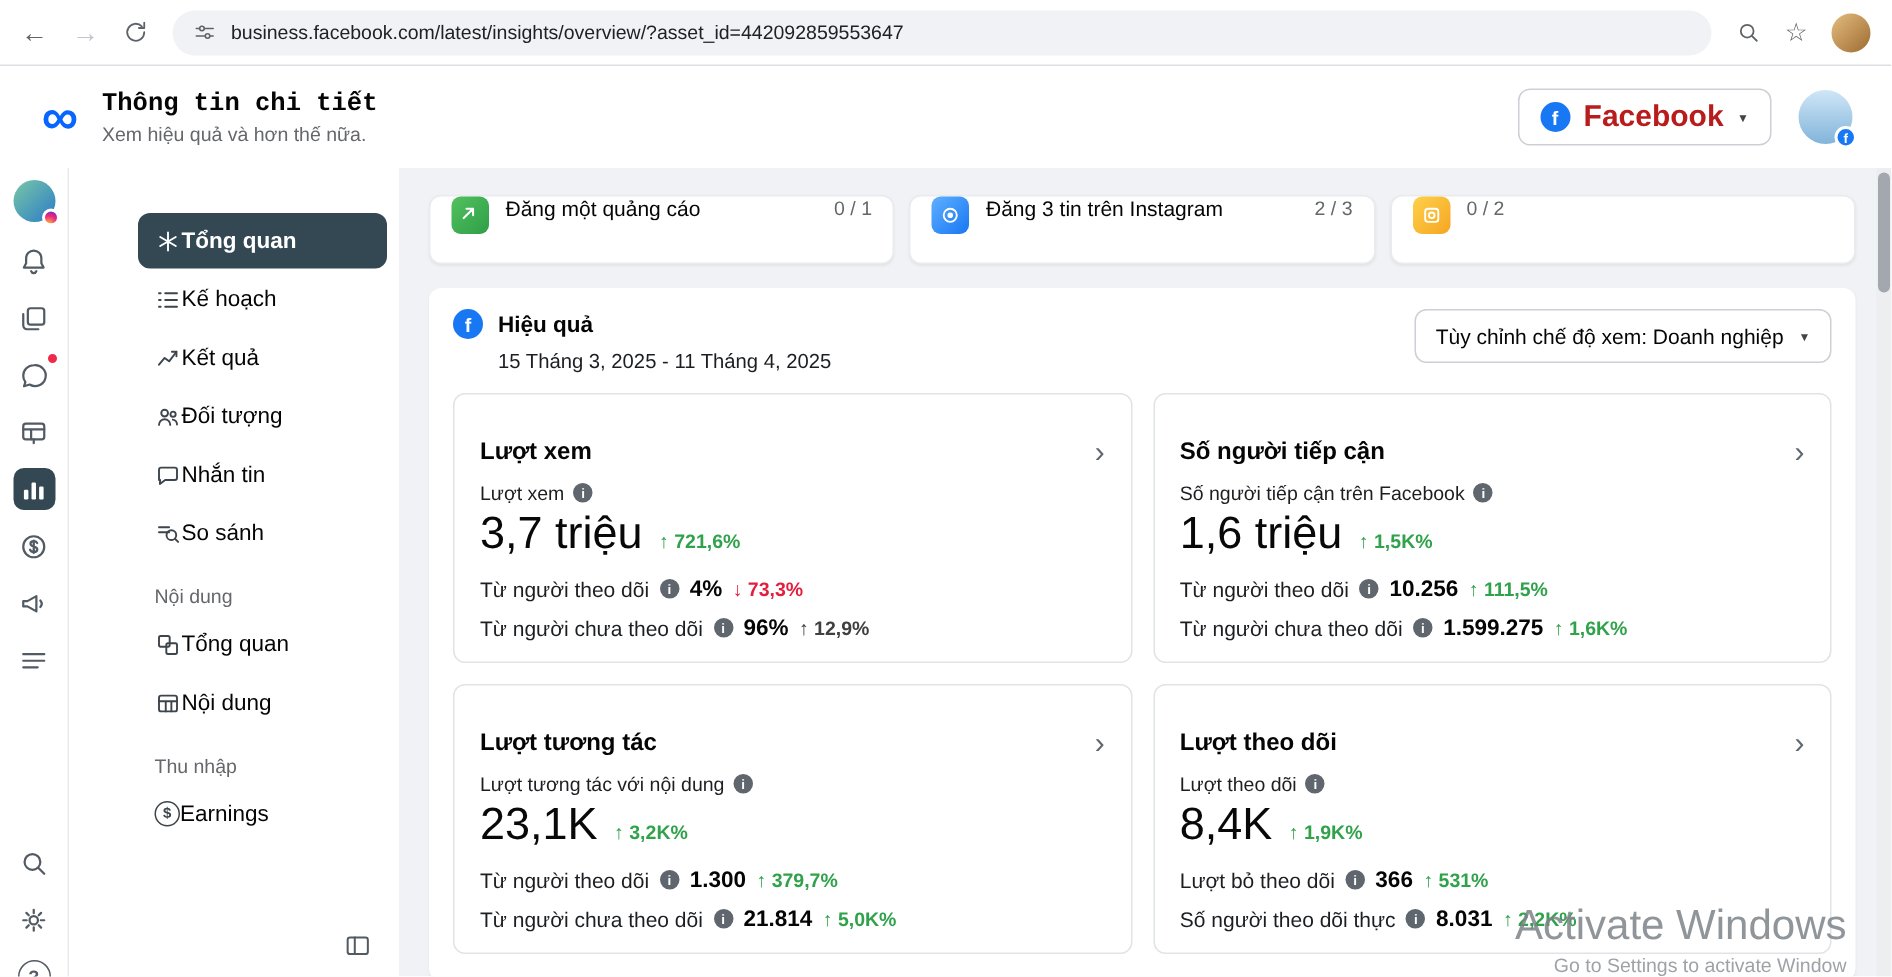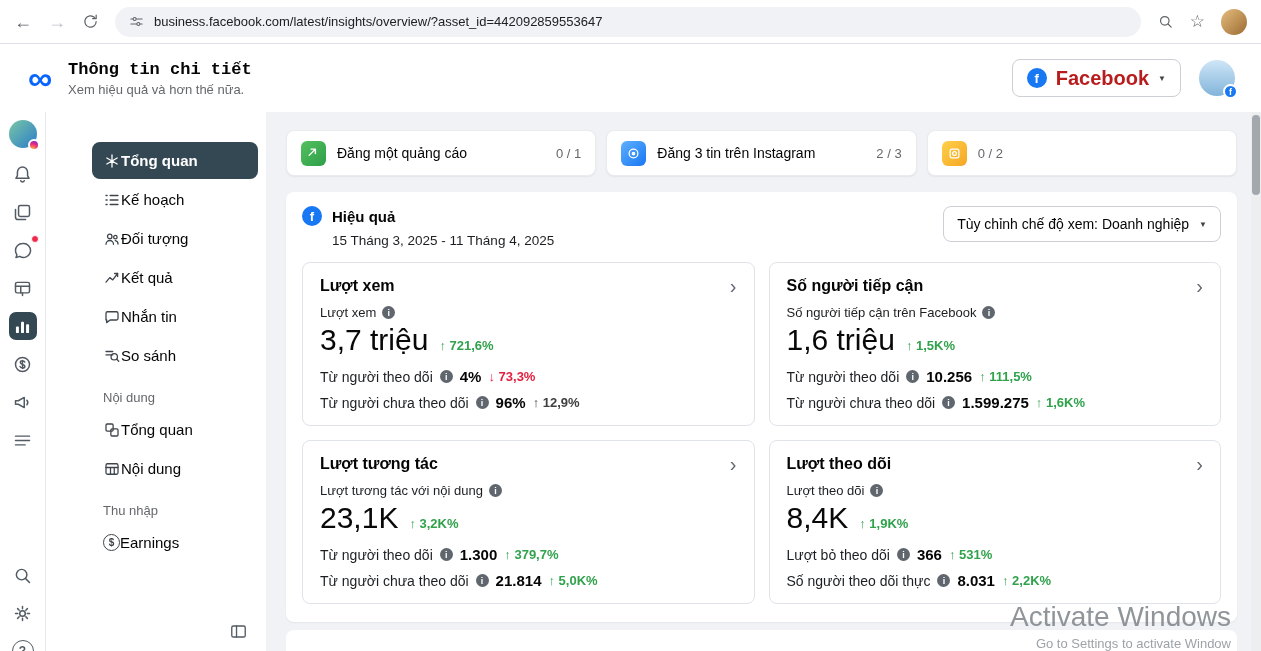--- a/index.html
+++ b/index.html
@@ -54,40 +54,40 @@
   .nav-item.active { background:#344854; color:#fff; font-weight:600; }
   .nav-item.active .n-ic { color:#fff; }
   .section-label { font-size:13px; color:#65676b; margin:16px 0 6px 11px; }
   .earn-circle { width:17px; height:17px; border:1.6px solid #3d444b; border-radius:50%; display:inline-flex; align-items:center; justify-content:center; font-size:10px; font-weight:700; color:#3d444b; }
   .collapse-btn { position:absolute; right:18px; bottom:6px; color:#525a63; cursor:pointer; }
   .collapse-btn svg { width:19px; height:19px; }
 
   
   .main { flex:1; padding:18px 24px 0 20px; position:relative; overflow:hidden; }
   .tasks-row { display:flex; gap:10px; }
-  .task-card { flex:1; height:46px; background:#fff; border:1px solid #e9ebee; border-radius:8px; box-shadow:0 1px 2px rgba(0,0,0,.06); display:flex; align-items:center; gap:11px; padding:0 14px; cursor:pointer; min-width:0; }
+  .task-card { flex:1; height:46px; background:#fff; border:1px solid #e9ebee; border-radius:8px; box-shadow:0 1px 2px rgba(0,0,0,.06); display:flex; align-items:flex-start; gap:11px; padding:0 14px; cursor:pointer; min-width:0; }
   .task-icon { width:25px; height:25px; border-radius:6px; display:flex; align-items:center; justify-content:center; flex:none; color:#fff; }
   .task-icon svg { width:15px; height:15px; }
   .task-icon.green { background:linear-gradient(135deg,#53c15f,#2e9e48); }
   .task-icon.blue { background:linear-gradient(135deg,#5fb0ff,#1877f2); }
   .task-icon.orange { background:linear-gradient(135deg,#ffd04a,#f5a623); }
   .task-label { font-size:14px; color:#050505; flex:1; white-space:nowrap; overflow:hidden; text-overflow:ellipsis; }
   .task-progress { font-size:13px; color:#65676b; flex:none; }
 
   .panel { margin-top:16px; background:#fff; border-radius:8px; box-shadow:0 1px 2px rgba(0,0,0,.05); padding:14px 16px 18px; }
   .panel-head { display:flex; justify-content:space-between; align-items:flex-start; }
   .ph-title-row { display:flex; align-items:center; gap:10px; }
   .fb-dot { width:20px; height:20px; border-radius:50%; background:#1877f2; color:#fff; font-size:13px; font-weight:700; display:flex; align-items:center; justify-content:center; }
   .ph-title { font-size:15px; font-weight:700; color:#050505; }
   .ph-date { margin:7px 0 0 30px; font-size:13.5px; color:#1c1e21; }
   .view-btn { display:flex; align-items:center; gap:10px; height:36px; padding:0 13px; border:1px solid #ccd0d5; border-radius:8px; background:#fff; cursor:pointer; font-family:inherit; }
   .view-btn .lbl { font-size:14px; font-weight:500; color:#050505;text-align:right; }
 
   .metrics-grid { display:grid; grid-template-columns:1fr 1fr; gap:14px; margin-top:14px; }
-  .metric-card { background:#fff; border:1px solid #e0e3e7; border-radius:8px; padding:13px 17px 14px; cursor:pointer; }
+  .metric-card { background:#fff; border:1px solid #e0e3e7; border-radius:8px; padding:29px 17px 14px; cursor:pointer; }
   .mc-head { display:flex; justify-content:space-between; align-items:center; }
   .mc-title { font-size:16px; font-weight:700; color:#050505; }
   .mc-chevron { font-size:20px; color:#606770; line-height:1; cursor:pointer; }
   .mc-sub { margin-top:9px; font-size:13px; color:#1c1e21; display:flex; align-items:center; gap:6px; }
   .info { display:inline-flex; width:13px; height:13px; border-radius:50%; background:#5f666d; color:#fff; font-size:9px; font-weight:700; align-items:center; justify-content:center; cursor:pointer; flex:none; }
   .mc-value-row { display:flex; align-items:baseline; gap:11px; margin-top:1px; }
   .mc-value { font-size:30px; font-weight:400; color:#080809; line-height:38px; }
   .mc-change { font-size:13px; font-weight:700; }
   .mc-row { margin-top:9px; font-size:14px; color:#1c1e21; display:flex; align-items:center; gap:7px; }
   .mc-row-value { font-size:15px; font-weight:700; color:#050505; }
@@ -240,36 +240,36 @@
           <svg class="svg-ic" viewBox="0 0 24 24">
               <path d="M9.5 6H20M9.5 12H20M9.5 18H20"></path>
               <path d="M4 6h1.5M4 12h1.5M4 18h1.5"></path>
             </svg>
         </span>
         <span>Kế hoạch</span>
       </div>
       <div class="nav-item">
         <span class="n-ic">
           <svg class="svg-ic" viewBox="0 0 24 24">
+              <path d="M4 17.5l5-6 4 3 6.5-8.5"></path>
+              <path d="M15.5 6h4v4"></path>
+            </svg>
+        </span>
+        <span>Kết quả</span>
+      </div>
+      <div class="nav-item">
+        <span class="n-ic">
+          <svg class="svg-ic" viewBox="0 0 24 24">
               <circle cx="9" cy="8.5" r="3"></circle>
               <path d="M4 19c0-2.8 2.2-5 5-5s5 2.2 5 5"></path>
               <circle cx="16.5" cy="9.5" r="2.3"></circle>
               <path d="M16.3 14.3c2.3.4 3.7 2.2 3.7 4.4"></path>
             </svg>
         </span>
         <span>Đối tượng</span>
-      </div>
-      <div class="nav-item">
-        <span class="n-ic">
-          <svg class="svg-ic" viewBox="0 0 24 24">
-              <path d="M4 17.5l5-6 4 3 6.5-8.5"></path>
-              <path d="M15.5 6h4v4"></path>
-            </svg>
-        </span>
-        <span>Kết quả</span>
       </div>
       <div class="nav-item">
         <span class="n-ic">
           <svg class="svg-ic" viewBox="0 0 24 24">
               <path d="M4 7a2 2 0 0 1 2-2h12a2 2 0 0 1 2 2v7a2 2 0 0 1-2 2H9.5L4.8 19.5 5 16H4V7z"></path>
             </svg>
         </span>
         <span>Nhắn tin</span>
       </div>
       <div class="nav-item">

